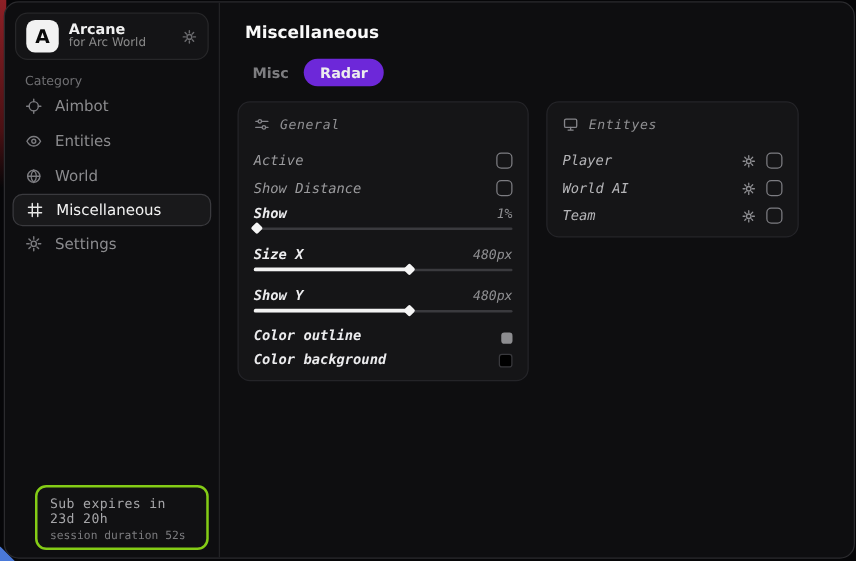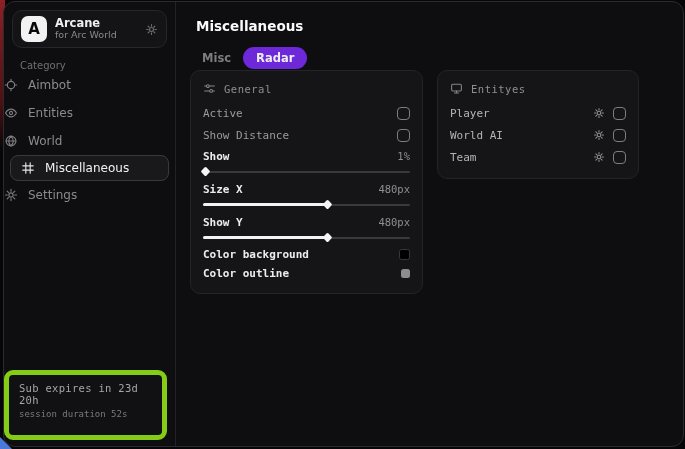--- a/index.html
+++ b/index.html
@@ -37,65 +37,65 @@
   .brand-text { flex:1; line-height:1.15; }
   .brand-title { font-size:11.5px; font-weight:bold; color:#f0f0f0; }
   .brand-sub { font-size:9.5px; color:#8a8a8a; }
   .brand-gear { color:#6b6b6e; display:flex; }
 
   .cat-label { margin:12px 0 0 16px; font-size:10px; color:#6f6f72; }
 
   .nav { display:flex; flex-direction:column; }
   .nav-item {
     height:28px; display:flex; align-items:center; gap:10px;
-    padding-left:0; color:#8b8b8e; font-size:12px; cursor:pointer;
+    padding-left:16px; color:#8b8b8e; font-size:12px; cursor:pointer;
   }
   .nav-item .ico { display:flex; color:#7c7c80; }
   .nav-item.active {
     margin:0 6px; padding-left:10px; height:26px;
     background:#19191b; border:1px solid #3a3a3e; border-radius:8px;
     color:#f2f2f2;
   }
   .nav-item.active .ico { color:#e6e6e6; }
 
   .sub-box {
-    position:absolute; left:0; right:8px; bottom:6px;
-    padding:7px 10px 16px; border:5px solid #84cc16; border-radius:9px;
+    position:absolute; left:24px; right:8px; bottom:6px;
+    padding:7px 10px 4px; border:2px solid #84cc16; border-radius:9px;
     background:#111113;
     font-family:"DejaVu Sans Mono","Liberation Mono",monospace;
   }
   .sub-line1 { font-size:10.5px; color:#a6a6a9; letter-spacing:0.3px; }
   .sub-line2 { font-size:9px; color:#7b7b7e; margin-top:3px; }
 
   
   .main { flex:1; padding:16px 14px; position:relative; }
   .page-title { font-size:13.5px; font-weight:bold; color:#fafafa; margin-left:6px; }
   .tabs { display:flex; align-items:center; gap:2px; margin:13px 0 0 2px; }
   .tab {
     font-size:11.5px; font-weight:bold; color:#7d7d80;
     padding:4px 10px; border-radius:999px; cursor:pointer;
   }
   .tab.active { background:#6d28d9; color:#ededee; padding:4px 13px; }
 
-  .cards { display:flex; gap:14px; margin-top:1px; align-items:flex-start; }
+  .cards { display:flex; gap:14px; margin-top:12px; align-items:flex-start;font-style:italic; }
   .card {
     background:#151517; border:1px solid #242428; border-radius:10px;
     padding:9px 12px 10px;
     font-family:"DejaVu Sans Mono","Liberation Mono",monospace;
   }
   .card-general { width:233px; }
   .card-entities { width:202px; }
   .card-head {
     display:flex; align-items:center; gap:8px;
     color:#8f8f92; font-size:10.5px; letter-spacing:0.5px;
     margin:2px 0 7px 0;
   }
   .card-head .ico { display:flex; color:#85858a; }
 
-  .row { display:flex; align-items:center; justify-content:space-between; height:22px; }
+  .row { display:flex; align-items:flex-end; justify-content:space-between; height:22px; }
   .row-label-dim { font-size:11px; color:#9b9b9e; }
   .row-label-bright { font-size:11px; color:#ececee; font-weight:bold; }
   .row-value { font-size:10.5px; color:#8f8f92; }
 
   .checkbox {
     width:13px; height:13px; border:1.5px solid #7d7d82; border-radius:4px;
     background:transparent; cursor:pointer; flex-shrink:0;
   }
 
   .slider-group { margin-bottom:3px; }
@@ -272,27 +272,27 @@
             <span class="row-value">480px</span>
           </div>
           <div class="slider">
             <div class="track"></div>
             <div class="fill" style="width: 60%;"></div>
             <div class="thumb" style="left: calc(60% - 3px);"></div>
           </div>
         </div>
 
         <div class="row color-row">
+          <span class="row-label-bright">Color outline</span>
+          <span class="swatch swatch-outline"></span>
+        </div>
+
+        <div class="row color-row">
           <span class="row-label-bright">Color background</span>
           <span class="swatch swatch-bg"></span>
-        </div>
-
-        <div class="row color-row">
-          <span class="row-label-bright">Color outline</span>
-          <span class="swatch swatch-outline"></span>
         </div>
       </div>
 
       <div class="card card-entities">
         <div class="card-head">
           <span class="ico">
             <svg width="13" height="13" viewBox="0 0 16 16" fill="none" stroke="currentColor" stroke-width="1.3" stroke-linecap="round">
               <rect x="2" y="2.8" width="12" height="8.2" rx="1.5"></rect>
               <path d="M8 11v2.4M5.5 13.6h5"></path>
             </svg>

